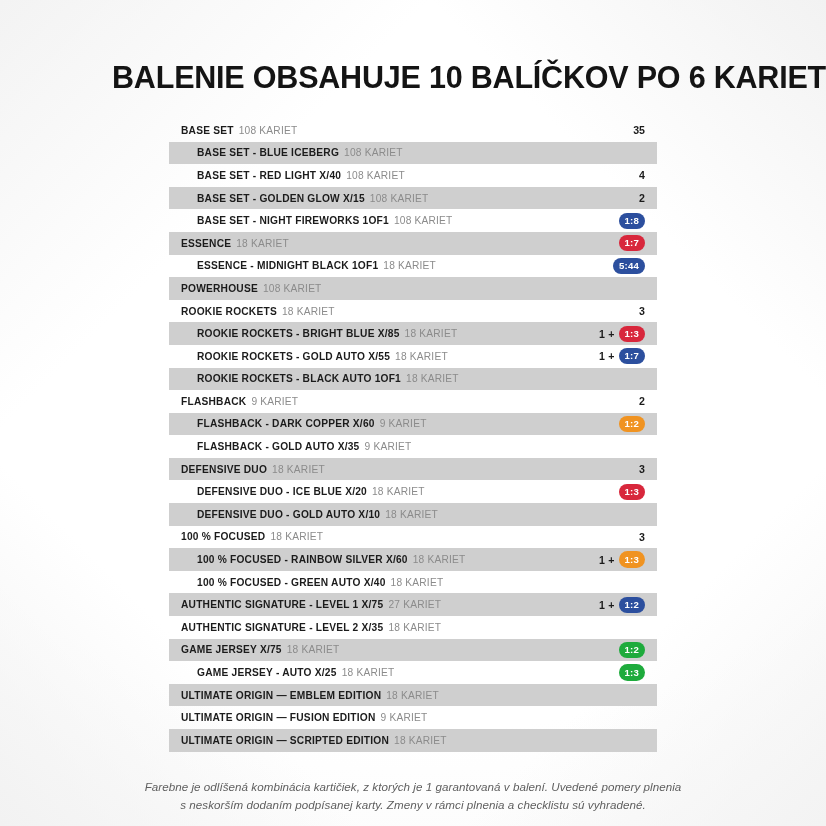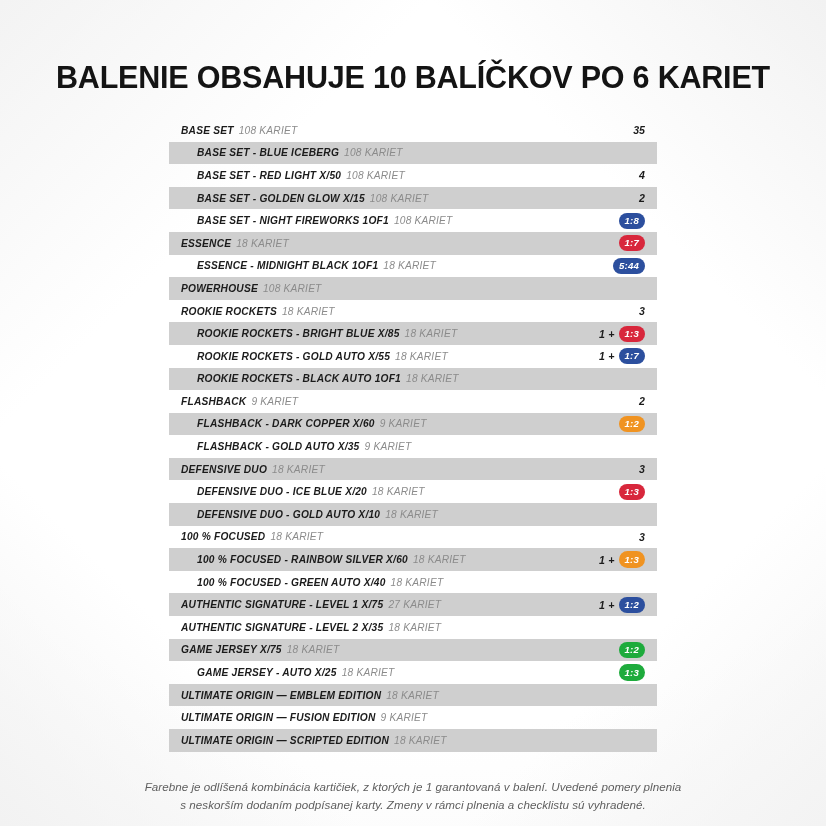--- a/index.html
+++ b/index.html
@@ -33,37 +33,36 @@
                 linear-gradient(-45deg, #f3f3f3 0%, rgba(255,255,255,0) 22%);
     pointer-events: none;
   }
   .inner {
     position: relative;
     z-index: 2;
   }
 
   
   .title {
-    text-align: center;
+    text-align: right;
     font-size: 30.5px;
     font-weight: 700;
     letter-spacing: -0.2px;
     color: #141414;
     padding-top: 41px;
     padding-bottom: 0;
     line-height: 1.1;
     transform: scaleX(1.0);
   }
 
   
   .table {
     margin: 24px auto 0 auto;
     width: 488px;
     position: relative;
-    font-style: italic;
   }
   .row {
     position: relative;
     height: 22.6px;
     display: flex;
     align-items: center;
     box-sizing: border-box;
     padding-left: 12px;
     padding-right: 10px;
   }
@@ -165,21 +164,21 @@
         </div>
         <div class="row shaded lvl1">
           <div class="label">
             <span class="name">BASE SET - BLUE ICEBERG</span>
             <span class="count">108 KARIET</span>
           </div>
           <div class="value"></div>
         </div>
         <div class="row plain lvl1">
           <div class="label">
-            <span class="name">BASE SET - RED LIGHT X/50</span>
+            <span class="name">BASE SET - RED LIGHT X/40</span>
             <span class="count">108 KARIET</span>
           </div>
           <div class="value">
             <span class="plain-num">4</span>
           </div>
         </div>
         <div class="row shaded lvl1">
           <div class="label">
             <span class="name">BASE SET - GOLDEN GLOW X/15</span>
             <span class="count">108 KARIET</span>

